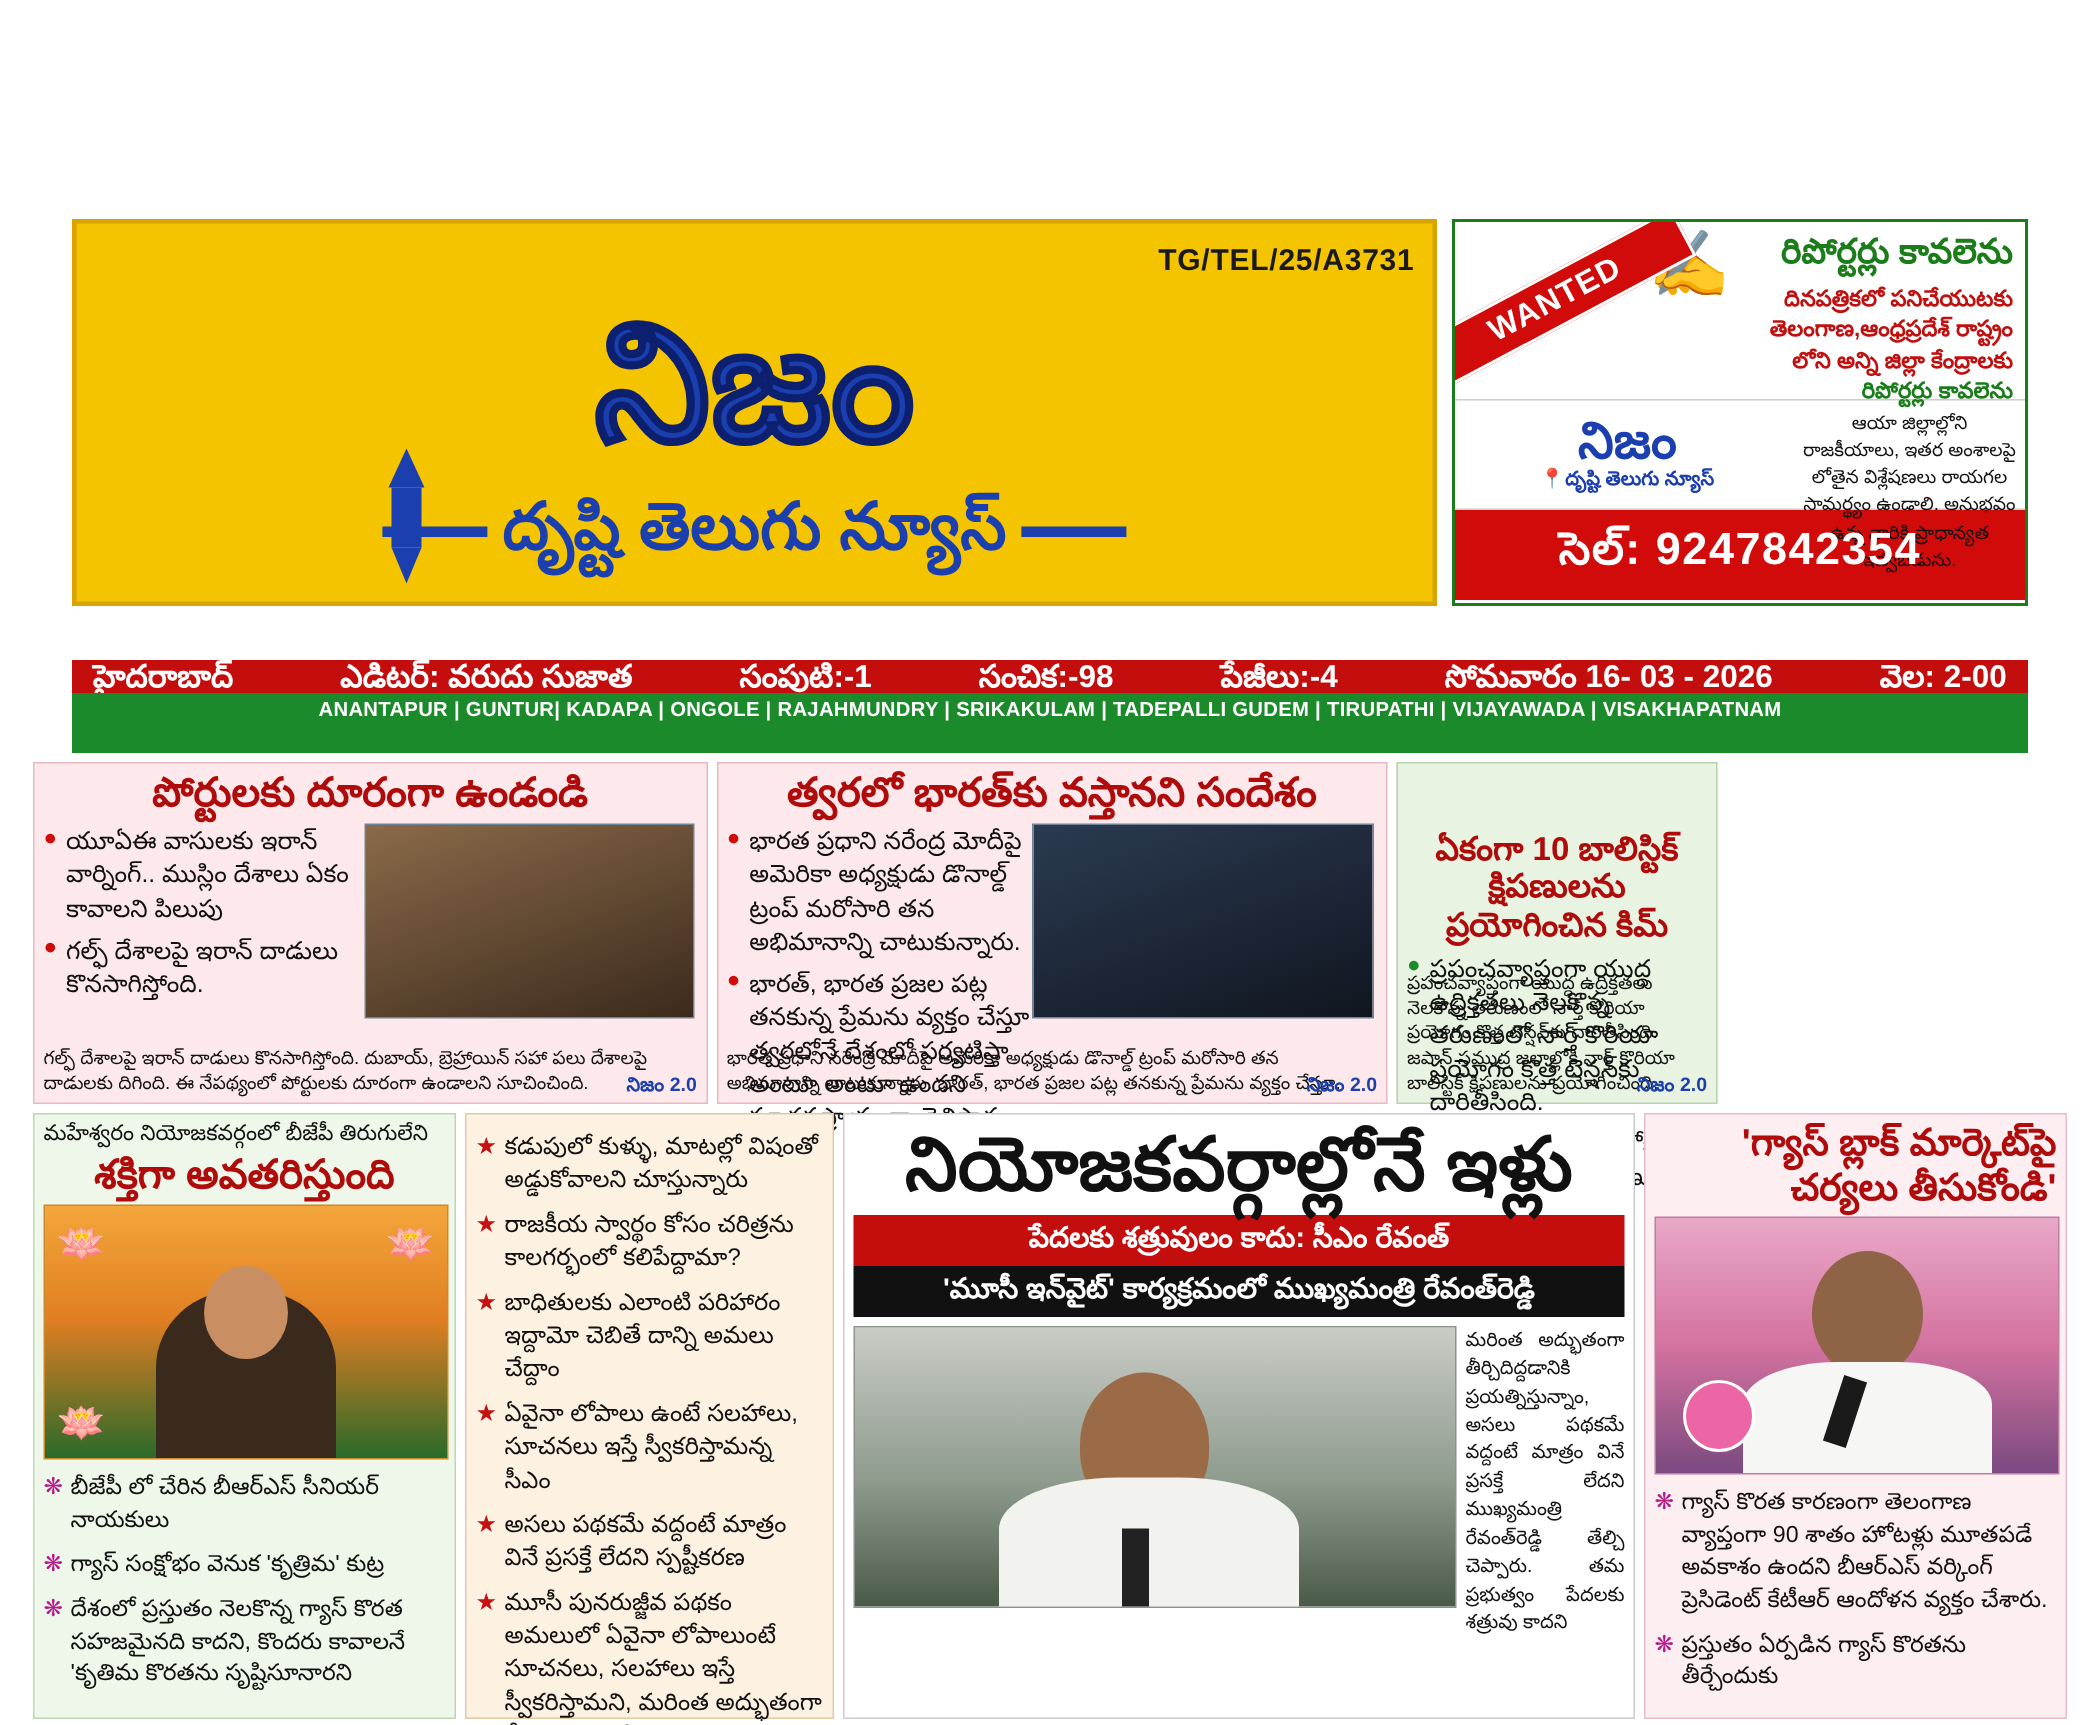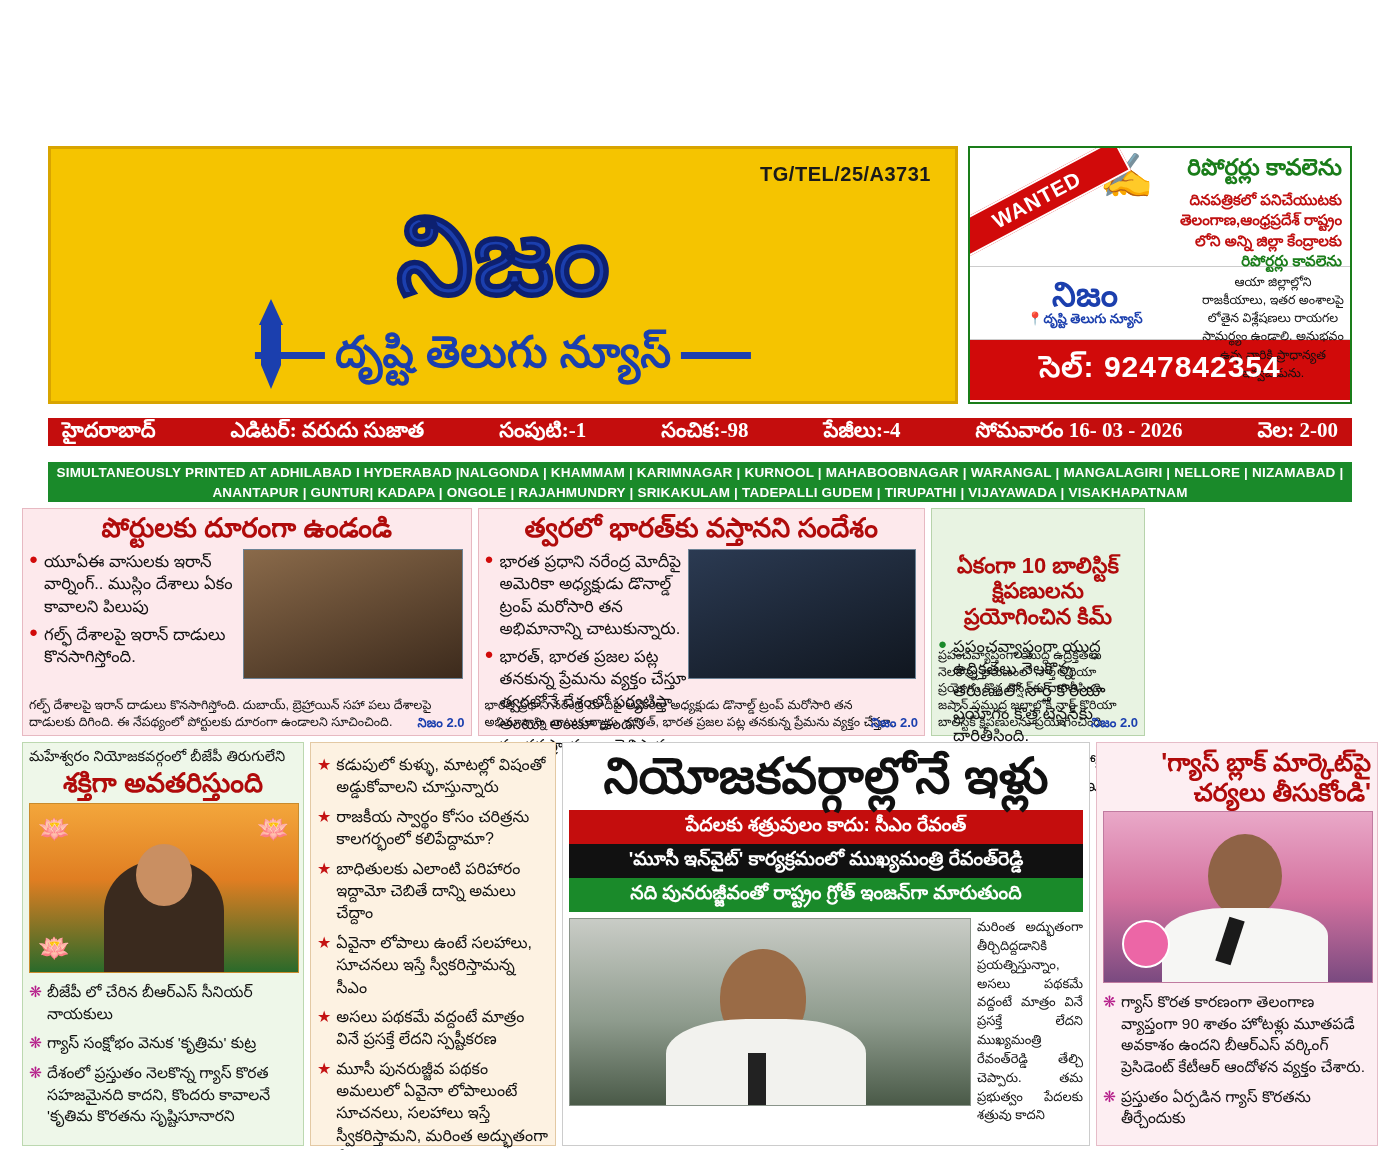--- a/index.html
+++ b/index.html
@@ -6,21 +6,21 @@
   body{
     width:1400px;height:1150px;background:#ffffff;
     font-family:"Liberation Sans", sans-serif;
     overflow:hidden;
   }
   .page{position:relative;width:1400px;height:1150px;}
 
   
   .masthead{position:absolute;left:48px;top:146px;width:1304px;height:262px;display:flex;}
   .logo-box{width:910px;height:258px;background:#f5c400;border:3px solid #d8a400;position:relative;box-sizing:border-box;}
-  .reg-no{position:absolute;right:24px;top:14px;font-size:20px;font-weight:bold;color:#1a1a1a;letter-spacing:.5px;}
+  .reg-no{position:absolute;right:12px;top:14px;font-size:20px;font-weight:bold;color:#1a1a1a;letter-spacing:.5px;}
   .nijam-big{
     position:absolute;left:50%;top:52px;transform:translateX(-50%);
     font-size:110px;line-height:1;font-weight:bold;color:#1b3fae;
     -webkit-text-stroke:2px #0d2070;white-space:nowrap;
   }
   .nijam-sub{
     position:absolute;left:50%;top:178px;transform:translateX(-50%);
     font-size:44px;font-weight:bold;color:#1b3fae;white-space:nowrap;
   }
   .nijam-sub:before,.nijam-sub:after{content:"";display:inline-block;width:70px;height:7px;background:#1b3fae;vertical-align:middle;margin:0 10px;}
@@ -40,22 +40,22 @@
   .ad-lines{font-size:15px;color:#c01010;line-height:1.35;text-align:right;font-weight:bold;}
   .ad-lines .grn{color:#1a7d1a;}
   .ad-mid{display:flex;height:72px;border-bottom:1px solid #ccc;}
   .ad-mid-left{width:230px;display:flex;flex-direction:column;align-items:center;justify-content:center;}
   .ad-mini-logo{font-size:34px;font-weight:bold;color:#1b3fae;line-height:1;}
   .ad-mini-sub{font-size:13px;font-weight:bold;color:#1b3fae;}
   .ad-mid-right{flex:1;font-size:12.5px;color:#111;line-height:1.45;padding:6px 6px 0 2px;text-align:center;}
   .ad-phone{height:60px;background:#d10a0a;color:#fff;display:flex;align-items:center;justify-content:center;font-size:30px;font-weight:bold;letter-spacing:1px;}
 
   
-  .infobar{position:absolute;left:48px;top:418px;width:1304px;height:28px;background:#c40d0d;color:#fff;
-           display:flex;align-items:center;justify-content:space-between;padding:0 14px;box-sizing:border-box;font-size:21px;font-weight:bold;font-family:Liberation Serif, serif;}
+  .infobar{position:absolute;left:48px;top:440px;width:1304px;height:28px;background:#c40d0d;color:#fff;
+           display:flex;align-items:center;justify-content:space-between;padding:0 14px;box-sizing:border-box;font-size:21px;font-weight:bold;}
   .infobar span{white-space:nowrap;}
 
   
   .printbar{position:absolute;left:48px;top:462px;width:1304px;height:40px;background:#1a8a2a;color:#fff;
             font-size:13.5px;font-weight:bold;text-align:center;line-height:20px;padding-top:1px;box-sizing:border-box;letter-spacing:.2px;}
 
   
   .row1{position:absolute;left:22px;top:508px;width:1123px;height:228px;display:flex;gap:6px;}
   .c1{width:452px;background:#fde9ec;border:1px solid #e7b9c2;box-sizing:border-box;padding:4px 6px;position:relative;}
   .c2{width:450px;background:#fde9ec;border:1px solid #e7b9c2;box-sizing:border-box;padding:4px 6px;position:relative;}
@@ -162,21 +162,20 @@
     <span>హైదరాబాద్</span>
     <span>ఎడిటర్: వరుదు సుజాత</span>
     <span>సంపుటి:-1</span>
     <span>సంచిక:-98</span>
     <span>పేజీలు:-4</span>
     <span>సోమవారం 16- 03 - 2026</span>
     <span>వెల: 2-00</span>
   </div>
 
   <div class="printbar">
-    <div>SIMULTANEOUSLY PRINTED AT ADHILABAD I HYDERABAD |NALGONDA | KHAMMAM | KARIMNAGAR | KURNOOL | MAHABOOBNAGAR | WARANGAL | MANGALAGIRI | NELLORE | NIZAMABAD |</div>
     <div>ANANTAPUR | GUNTUR| KADAPA | ONGOLE | RAJAHMUNDRY | SRIKAKULAM | TADEPALLI GUDEM | TIRUPATHI | VIJAYAWADA | VISAKHAPATNAM</div>
   </div>
 
   <div class="row1">
 
     <div class="c1">
       <div class="hl-red">పోర్టులకు దూరంగా ఉండండి</div>
       <div class="p1 photo"></div>
       <div style="width:212px">
         <div class="bullet-item">
@@ -276,21 +275,20 @@
       <div class="li-star">
           <span class="star">★</span>
           <span>మూసీ పునరుజ్జీవ పథకం అమలులో ఏవైనా లోపాలుంటే సూచనలు, సలహాలు ఇస్తే స్వీకరిస్తామని, మరింత అద్భుతంగా తీర్చిదిద్దడానికి</span>
         </div>
     </div>
 
     <div class="colC">
       <div class="hl-musi-big">నియోజకవర్గాల్లోనే ఇళ్లు</div>
       <div class="band-red">పేదలకు శత్రువులం కాదు: సీఎం రేవంత్</div>
       <div class="band-black">'మూసీ ఇన్‌వైట్' కార్యక్రమంలో ముఖ్యమంత్రి రేవంత్‌రెడ్డి</div>
-      <div class="band-green">నది పునరుజ్జీవంతో రాష్ట్రం గ్రోత్ ఇంజన్‌గా మారుతుంది</div>
       <div class="cm-wrap">
         <div class="cm-photo">
           <div class="head"></div>
             <div class="body"></div>
             <div class="mic"></div>
         </div>
         <div class="cm-text">మరింత అద్భుతంగా తీర్చిదిద్దడానికి ప్రయత్నిస్తున్నాం, అసలు పథకమే వద్దంటే మాత్రం వినే ప్రసక్తే లేదని ముఖ్యమంత్రి రేవంత్‌రెడ్డి తేల్చి చెప్పారు. తమ ప్రభుత్వం పేదలకు శత్రువు కాదని</div>
       </div>
     </div>
 

